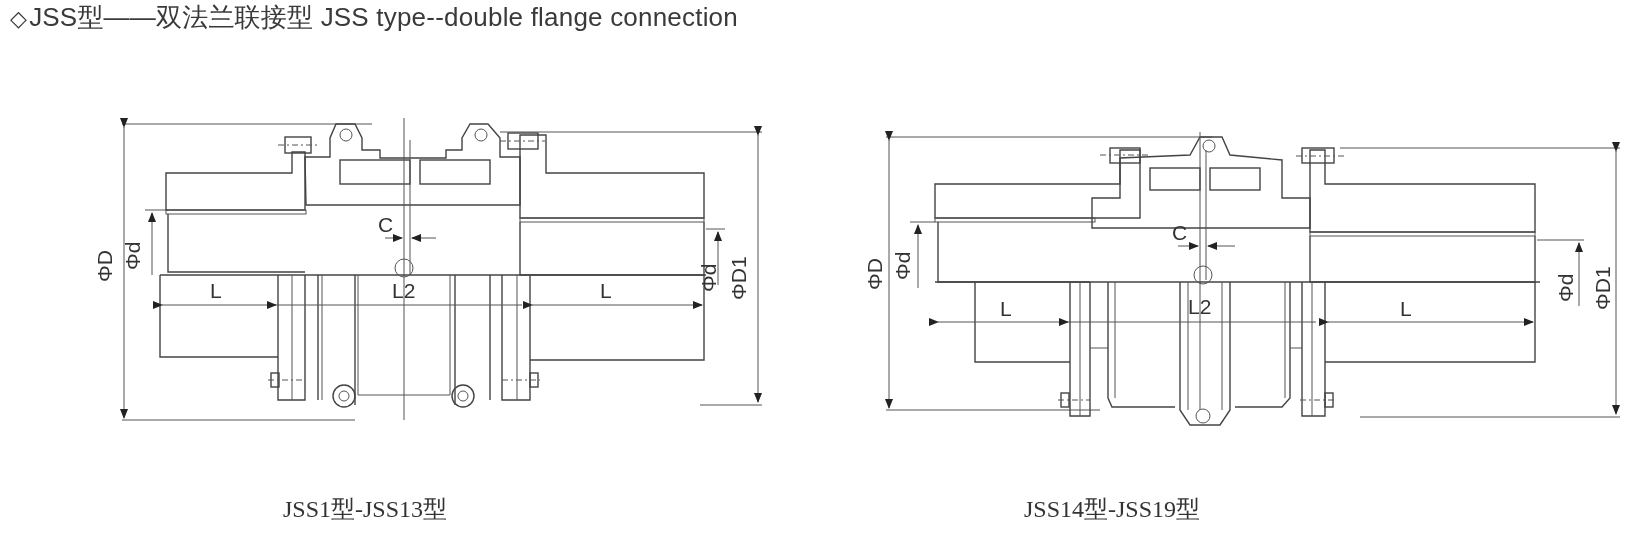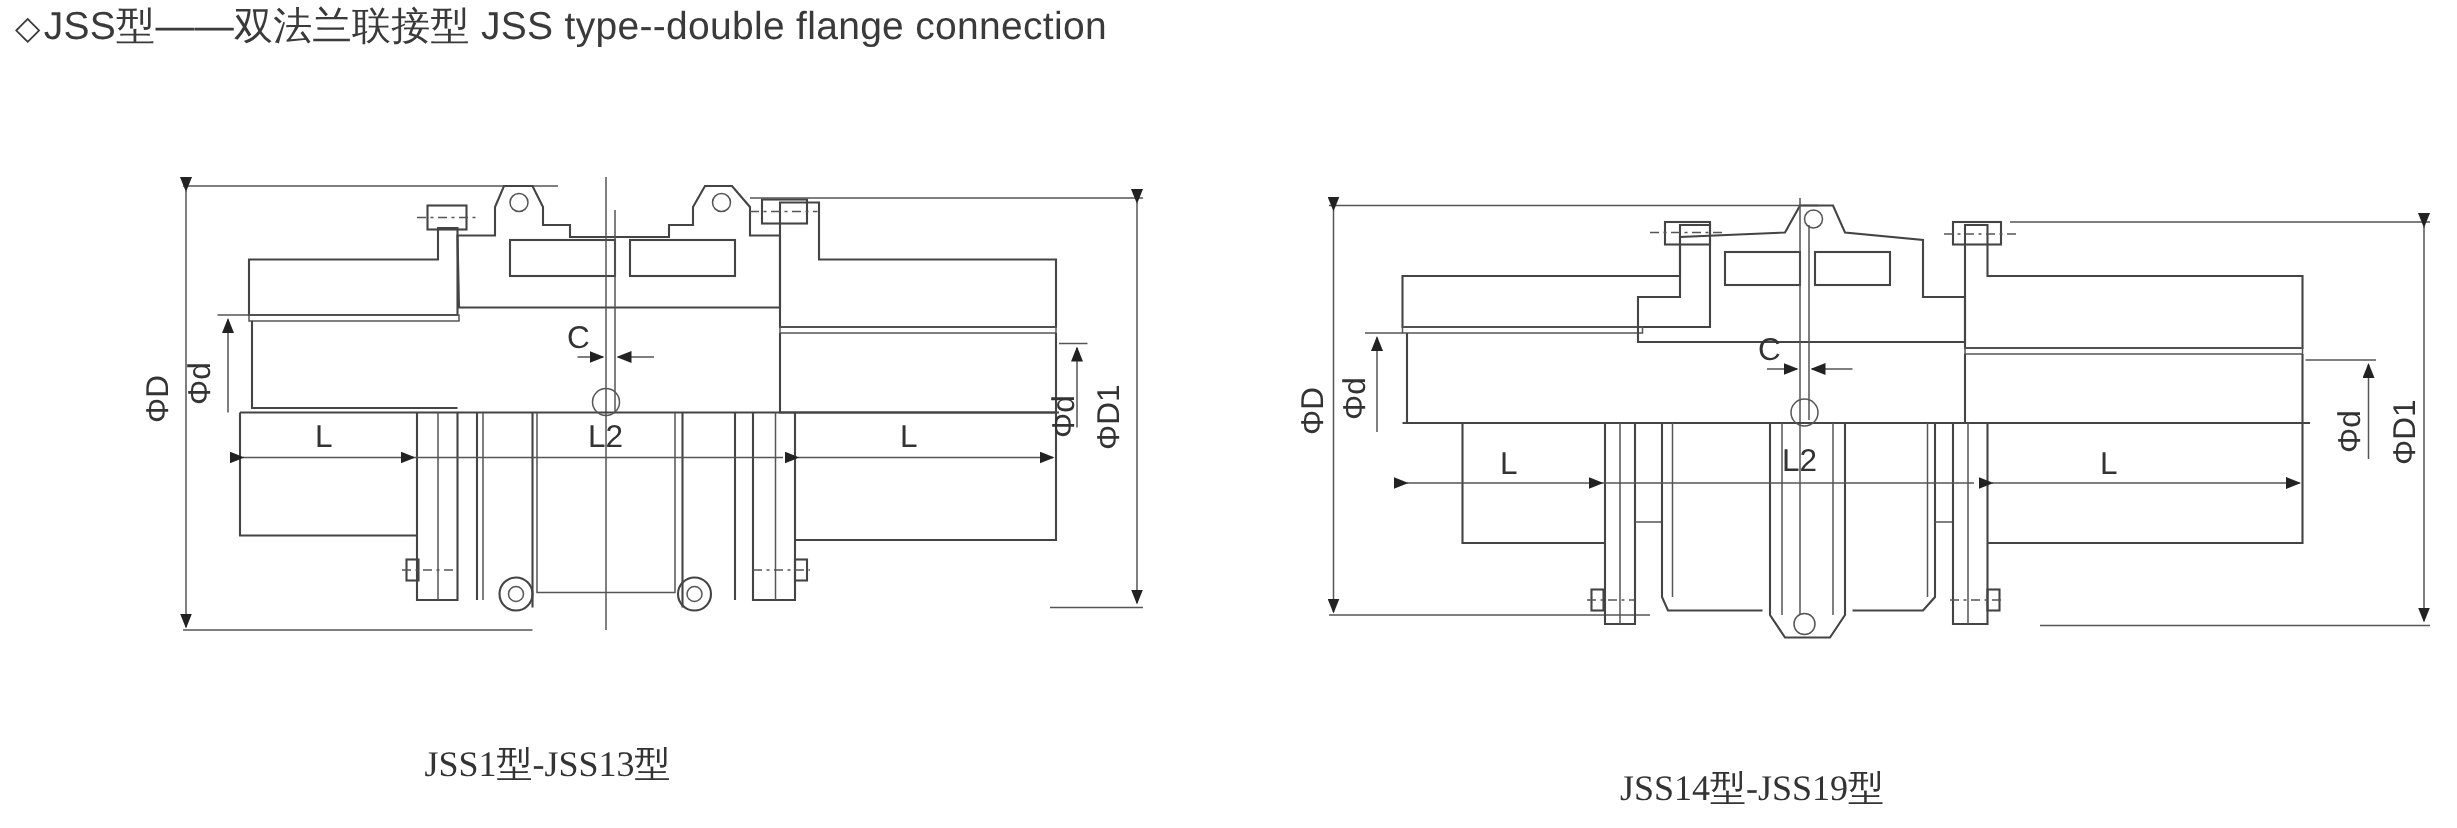--- a/index.html
+++ b/index.html
@@ -175,13 +175,13 @@
     <text class="lbl" transform="translate(1573,302) rotate(-90)">Φd</text>
     <text class="lbl" transform="translate(1610,310) rotate(-90)">ΦD1</text>
     <text class="lbl" x="1172" y="240">C</text>
     <text class="lbl" x="1000" y="316">L</text>
     <text class="lbl" x="1400" y="316">L</text>
     <text class="lbl" x="1188" y="314">L2</text>
   </g>
 </svg>
 
 <div class="caption" style="left:283px;">JSS1型-JSS13型</div>
-<div class="caption" style="left:1080px;margin-top:16px;">JSS14型-JSS19型</div>
+<div class="caption" style="left:1024px;">JSS14型-JSS19型</div>
 
 </body></html>

